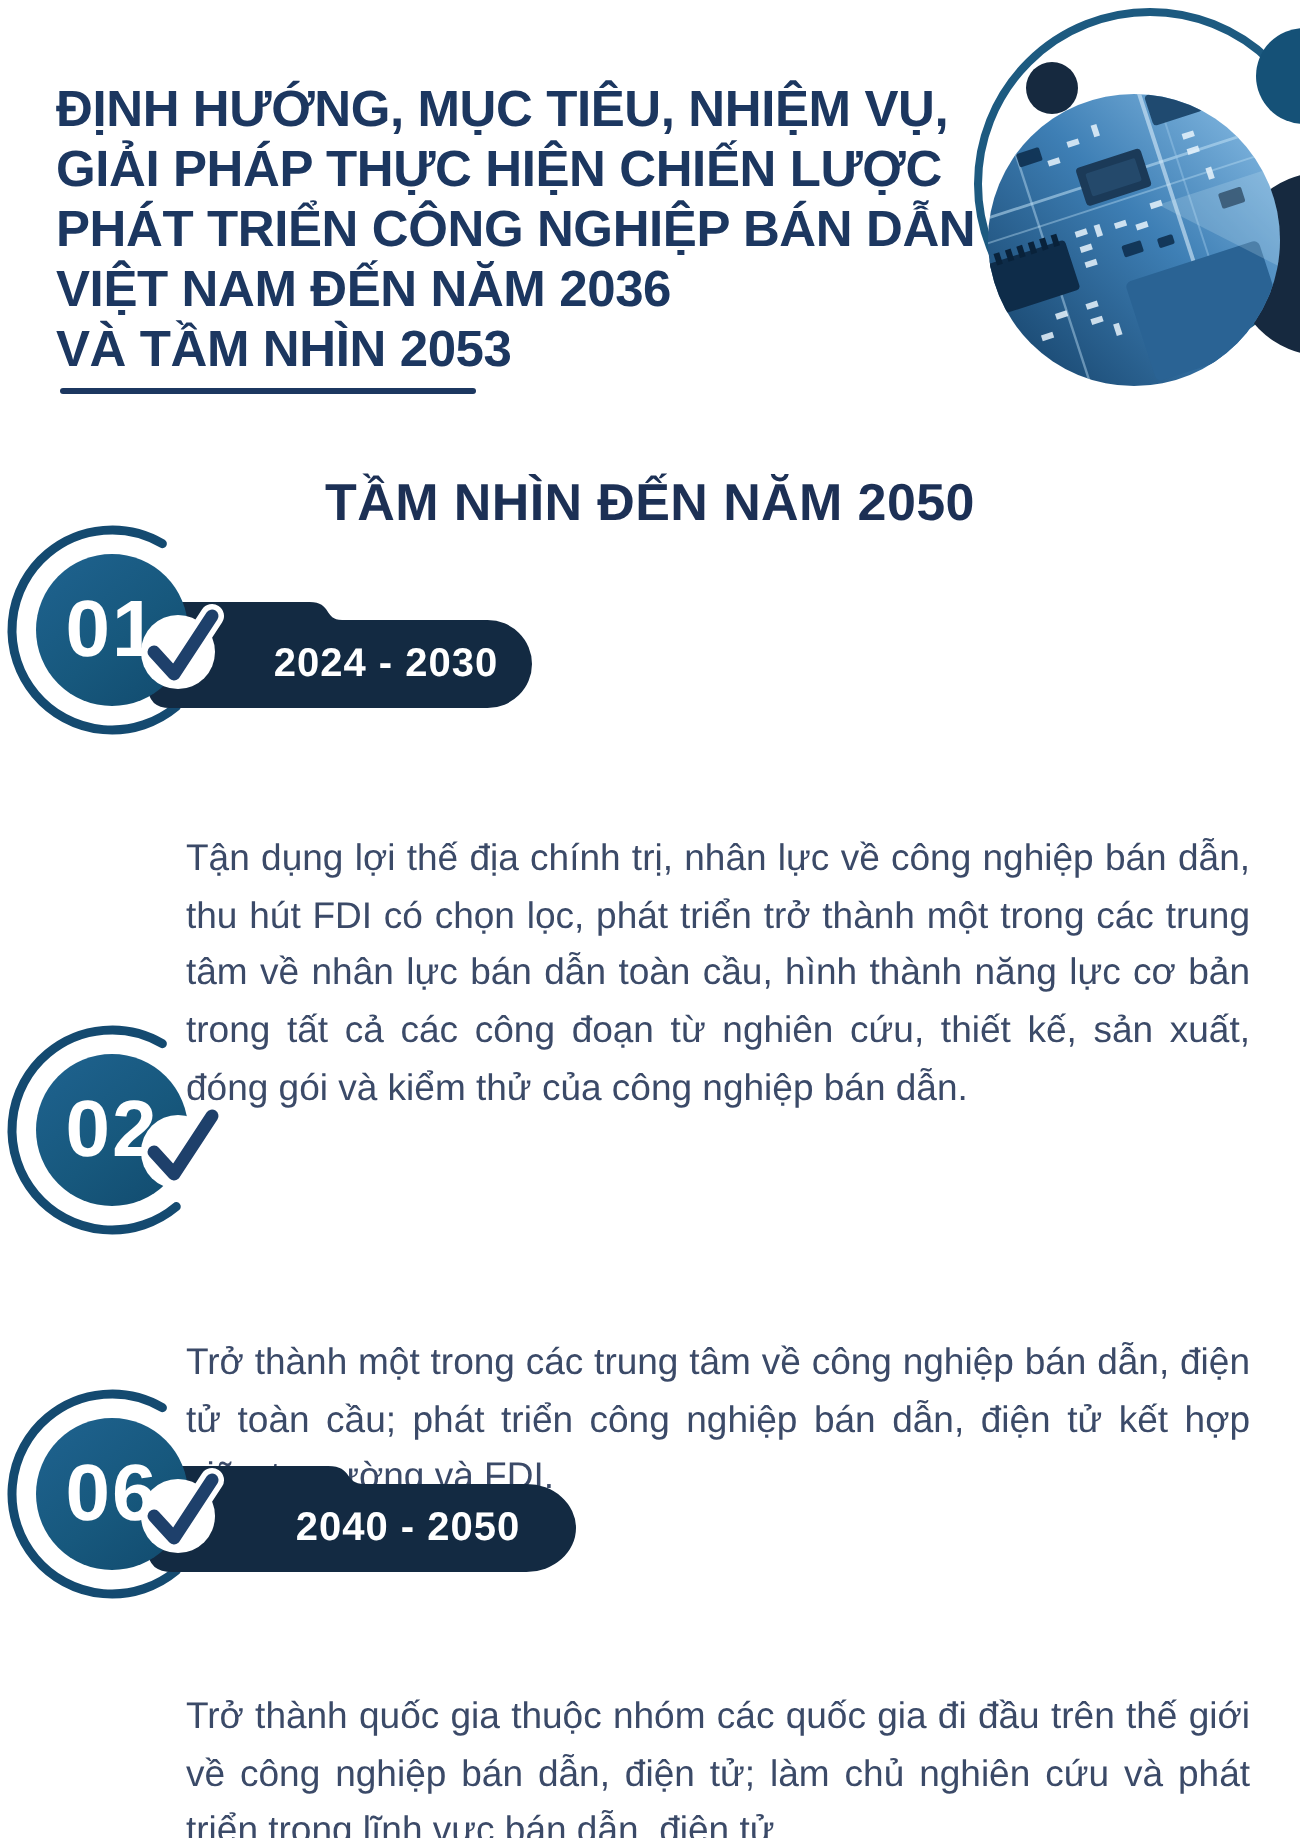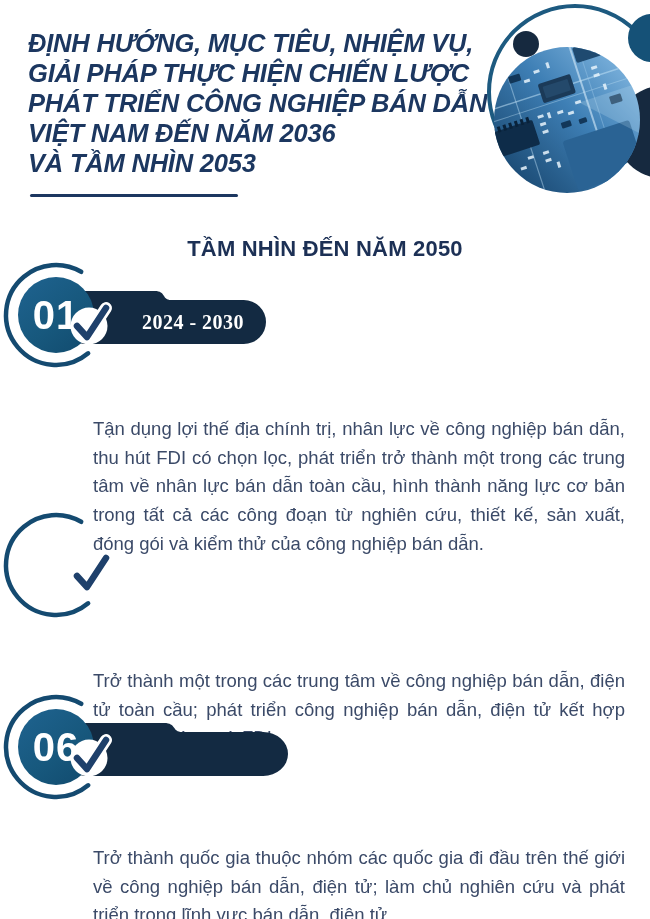--- a/index.html
+++ b/index.html
@@ -1,56 +1,56 @@
 <!DOCTYPE html>
 <html><head>
 <meta charset="utf-8">
 <style>
   html,body{margin:0;padding:0;background:#ffffff;}
   .page{
     position:relative;width:650px;height:919px;background:#ffffff;
     overflow:hidden;font-family:"Liberation Sans",sans-serif;
   }
   
-  .title-block{position:absolute;left:28px;top:28px;width:470px;font-style:italic;}
+  .title-block{position:absolute;left:28px;top:40px;width:470px;}
   .title-line{
     font-size:25.5px;line-height:30px;font-weight:700;color:#1c3760;
     letter-spacing:-0.2px;white-space:nowrap;
   }
   .title-underline{position:absolute;left:30px;top:194px;width:208px;height:3px;
     background:#1c3760;border-radius:2px;}
   
   .deco-ring{position:absolute;left:487px;top:4px;width:176px;height:176px;
     border:4px solid #1d5a80;border-radius:50%;box-sizing:border-box;}
   .deco-dot{position:absolute;left:513px;top:31px;width:26px;height:26px;
     border-radius:50%;background:#16293f;}
   .deco-circle-topright{position:absolute;left:628px;top:14px;width:48px;height:48px;
     border-radius:50%;background:#155177;}
   .deco-circle-right{position:absolute;left:616px;top:86px;width:92px;height:92px;
     border-radius:50%;background:#16293f;}
   .hero-photo{position:absolute;left:494px;top:47px;width:146px;height:146px;
     border-radius:50%;overflow:hidden;}
   
   .section-heading{
     position:absolute;left:0;top:236px;width:650px;text-align:center;
-    font-size:22px;font-weight:700;color:#1c3055;letter-spacing:0.2px;
+    font-size:26px;font-weight:700;color:#1c3055;letter-spacing:0.2px;
   }
   
   .item{position:absolute;left:0;width:320px;height:116px;}
   .item-1{top:263px;}
   .item-2{top:513px;}
   .item-3{top:695px;}
   .item .ring{position:absolute;left:1px;top:-3px;width:110px;height:110px;}
   .item .num-circle{
     position:absolute;left:18px;top:14px;width:76px;height:76px;border-radius:50%;
     background:linear-gradient(140deg,#1f6390 0%,#17587d 55%,#114a6d 100%);
     display:flex;align-items:center;justify-content:center;
     color:#ffffff;font-size:40px;font-weight:700;letter-spacing:1px;
   }
-  .item .pill{position:absolute;top:28px;height:53px;font-family:Liberation Serif, serif;}
+  .item .pill{position:absolute;top:38px;height:53px;}
   .item-1 .pill{left:74px;width:192px;}
   .item-2 .pill{left:74px;width:222px;}
   .item-3 .pill{left:74px;width:214px;}
   .item .pill svg.pill-shape{position:absolute;left:0;top:0;width:100%;height:100%;}
   .item .pill .period{
     position:absolute;left:52px;right:6px;top:9px;bottom:0;
     display:flex;align-items:center;justify-content:center;
     color:#ffffff;font-size:20px;font-weight:700;letter-spacing:0.5px;
   }
   .item .check{position:absolute;left:60px;top:33px;width:60px;height:58px;}
@@ -164,36 +164,40 @@
       <path d="M 17 30 L 27 41 L 46 12" fill="none" stroke="#ffffff" stroke-width="12" stroke-linecap="round" stroke-linejoin="round"></path>
       <path d="M 17 30 L 27 41 L 46 12" fill="none" stroke="#1e406b" stroke-width="6.5" stroke-linecap="round" stroke-linejoin="round"></path>
     </svg>
   </div>
   <div class="desc desc-1">Tận dụng lợi thế địa chính trị, nhân lực về công nghiệp bán dẫn, thu hút FDI có chọn lọc, phát triển trở thành một trong các trung tâm về nhân lực bán dẫn toàn cầu, hình thành năng lực cơ bản trong tất cả các công đoạn từ nghiên cứu, thiết kế, sản xuất, đóng gói và kiểm thử của công nghiệp bán dẫn.</div>
 
   <div class="item item-2">
     <svg class="ring" viewBox="0 0 110 110">
       <circle cx="55" cy="55" r="50" fill="none" stroke="#144a70" stroke-width="4.5" stroke-dasharray="218 97" stroke-linecap="round" transform="rotate(50 55 55)"></circle>
     </svg>
+    <div class="num-circle">
+      <span>02</span>
+    </div>
     <svg class="check" viewBox="0 0 60 58">
       <circle cx="29" cy="30" r="18.5" fill="#ffffff"></circle>
       <path d="M 17 30 L 27 41 L 46 12" fill="none" stroke="#ffffff" stroke-width="12" stroke-linecap="round" stroke-linejoin="round"></path>
       <path d="M 17 30 L 27 41 L 46 12" fill="none" stroke="#1e406b" stroke-width="6.5" stroke-linecap="round" stroke-linejoin="round"></path>
     </svg>
   </div>
   <div class="desc desc-2">Trở thành một trong các trung tâm về công nghiệp bán dẫn, điện tử toàn cầu; phát triển công nghiệp bán dẫn, điện tử kết hợp giữa tự cường và FDI.</div>
 
   <div class="item item-3">
     <svg class="ring" viewBox="0 0 110 110">
       <circle cx="55" cy="55" r="50" fill="none" stroke="#144a70" stroke-width="4.5" stroke-dasharray="218 97" stroke-linecap="round" transform="rotate(50 55 55)"></circle>
     </svg>
     <div class="pill">
       <svg class="pill-shape" viewBox="0 0 190 53" preserveAspectRatio="none">
         <path d="M 11 53 L 168 53 A 22 22 0 0 0 168 9 L 96 9 C 87 9 91 0 80 0 L 11 0 Q 0 0 0 11 L 0 42 Q 0 53 11 53 Z" fill="#132a42"></path>
       </svg>
+      <span class="period">2040 - 2050</span>
     </div>
     <div class="num-circle">
       <span>06</span>
     </div>
     <svg class="check" viewBox="0 0 60 58">
       <circle cx="29" cy="30" r="18.5" fill="#ffffff"></circle>
       <path d="M 17 30 L 27 41 L 46 12" fill="none" stroke="#ffffff" stroke-width="12" stroke-linecap="round" stroke-linejoin="round"></path>
       <path d="M 17 30 L 27 41 L 46 12" fill="none" stroke="#1e406b" stroke-width="6.5" stroke-linecap="round" stroke-linejoin="round"></path>
     </svg>
   </div>

